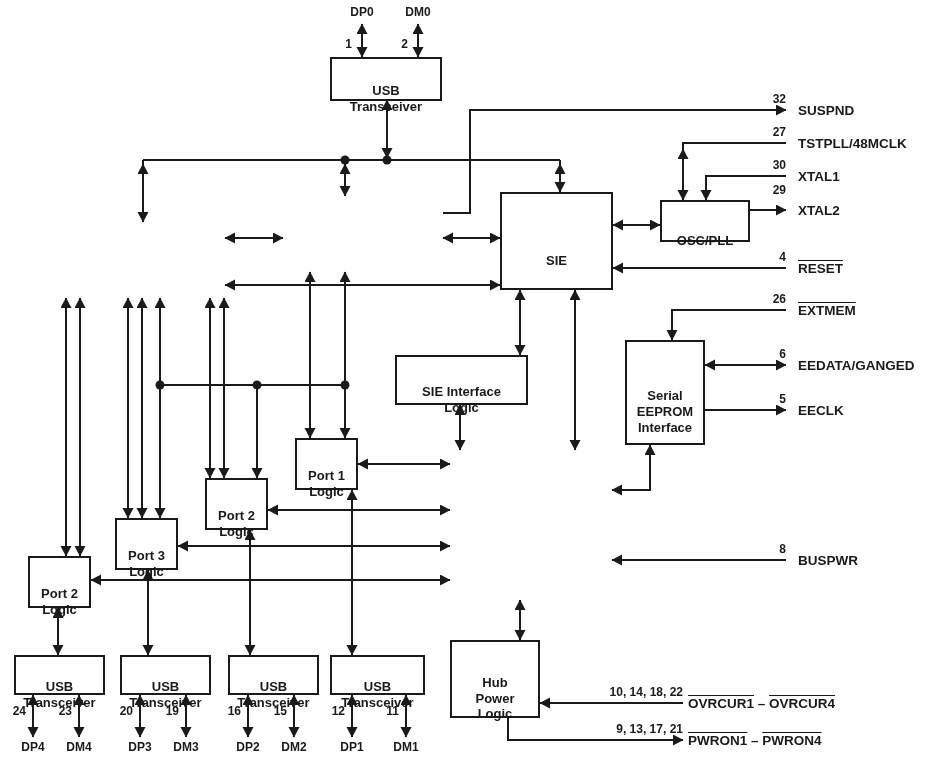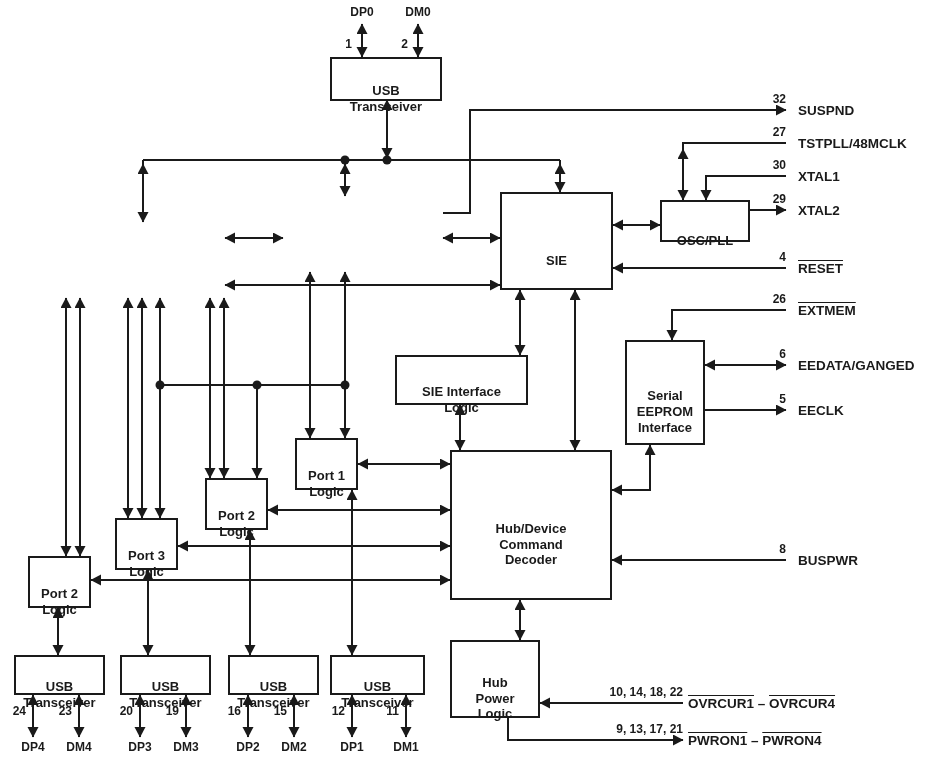--- a/index.html
+++ b/index.html
@@ -146,25 +146,20 @@
 Logic</span>
   </div>
   <div class="block" style="left:115px;top:518px;width:63px;height:52px">
     <span class="blk-label">Port 3
 Logic</span>
   </div>
   <div class="block" style="left:28px;top:556px;width:63px;height:52px">
     <span class="blk-label">Port 2
 Logic</span>
   </div>
-  <div class="block" style="left:450px;top:450px;width:162px;height:150px">
-    <span class="blk-label">Hub/Device
-Command
-Decoder</span>
-  </div>
   <div class="block" style="left:450px;top:640px;width:90px;height:78px">
     <span class="blk-label">Hub
 Power
 Logic</span>
   </div>
   <div class="block" style="left:14px;top:655px;width:91px;height:40px">
     <span class="blk-label">USB
 Transceiver</span>
   </div>
   <div class="block" style="left:120px;top:655px;width:91px;height:40px">
@@ -187,21 +182,21 @@
 
   <div class="lbl num" style="left:726px;top:93px;width:60px">32</div>
   <div class="lbl pin-name" style="left:798px;top:103px">SUSPND</div>
 
   <div class="lbl num" style="left:726px;top:126px;width:60px">27</div>
   <div class="lbl pin-name" style="left:798px;top:136px">TSTPLL/48MCLK</div>
 
   <div class="lbl num" style="left:726px;top:159px;width:60px">30</div>
   <div class="lbl pin-name" style="left:798px;top:169px">XTAL1</div>
 
-  <div class="lbl num" style="left:726px;top:193px;width:60px">29</div>
+  <div class="lbl num" style="left:726px;top:184px;width:60px">29</div>
   <div class="lbl pin-name" style="left:798px;top:203px">XTAL2</div>
 
   <div class="lbl num" style="left:726px;top:251px;width:60px">4</div>
   <div class="lbl pin-name" style="left:798px;top:261px"><span class="ov">RESET</span></div>
 
   <div class="lbl num" style="left:726px;top:293px;width:60px">26</div>
   <div class="lbl pin-name" style="left:798px;top:303px"><span class="ov">EXTMEM</span></div>
 
   <div class="lbl num" style="left:726px;top:348px;width:60px">6</div>
   <div class="lbl pin-name" style="left:798px;top:358px">EEDATA/GANGED</div>

